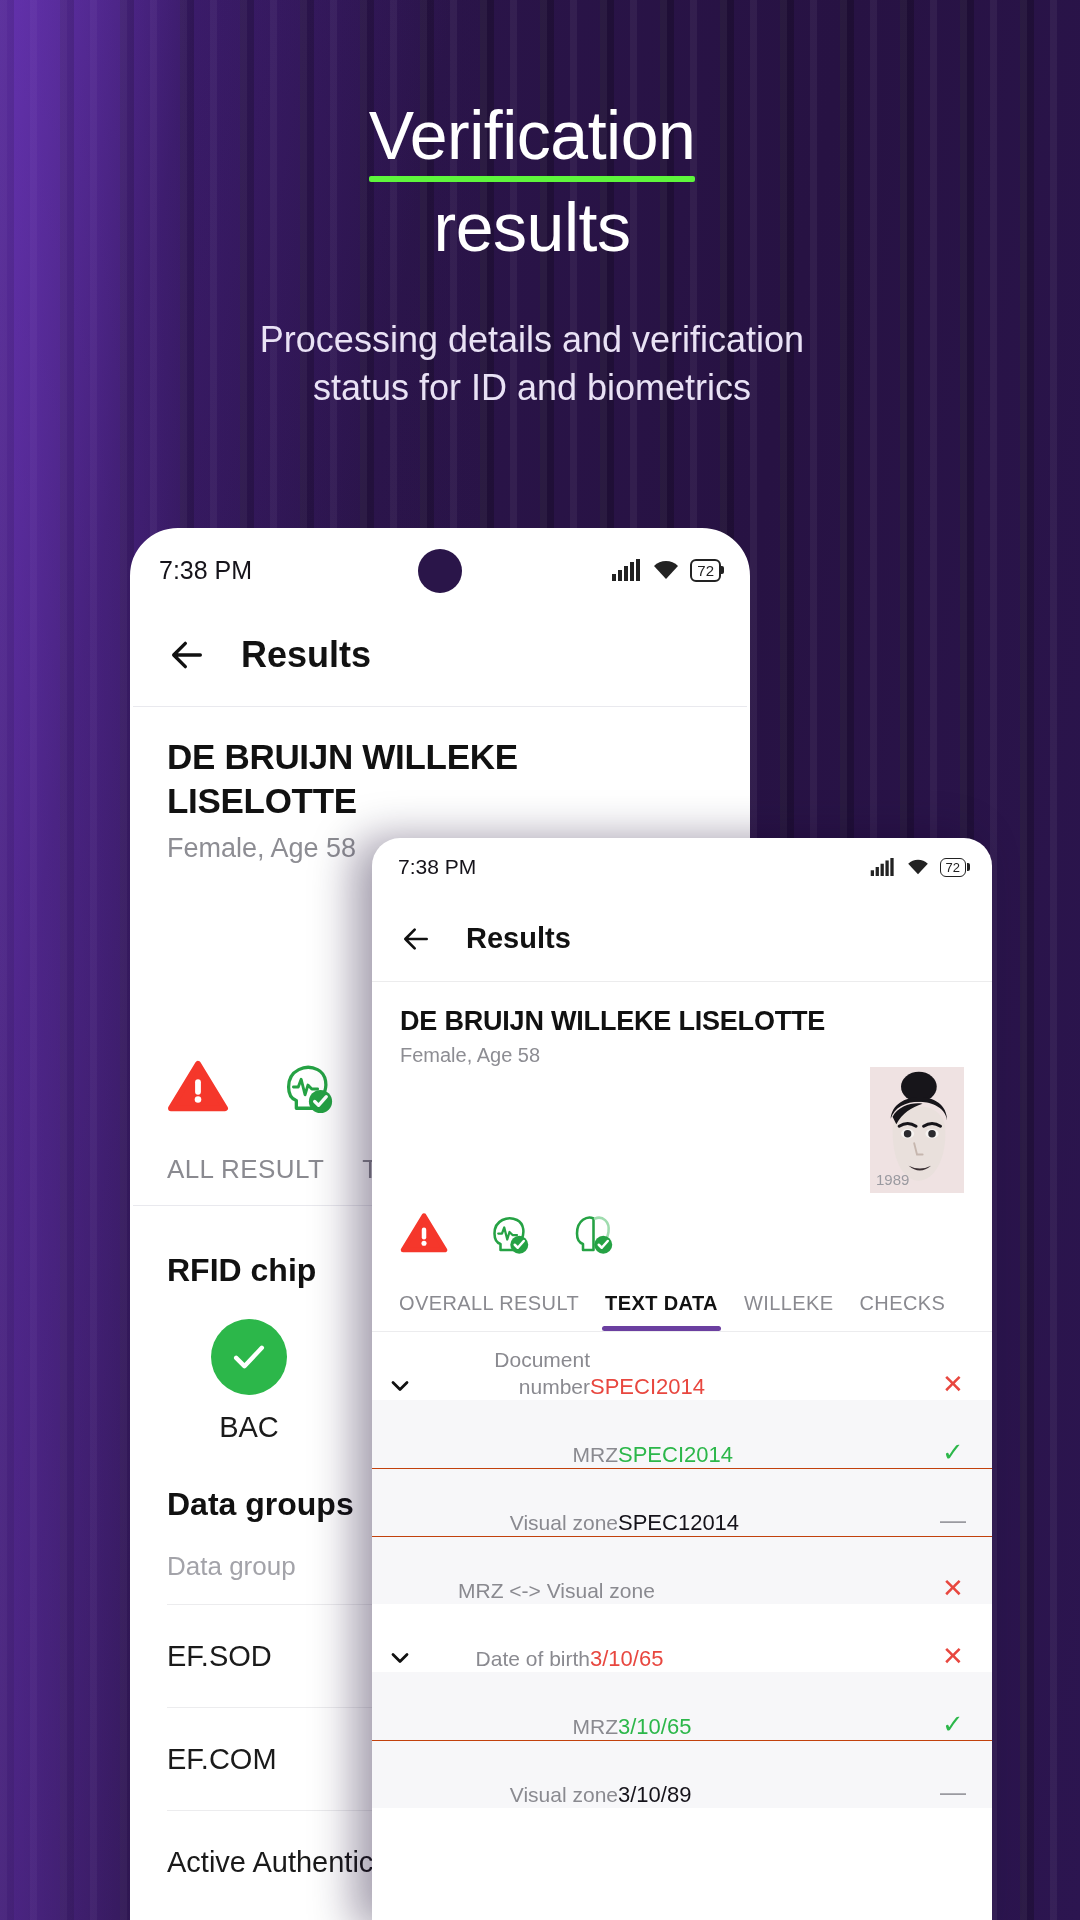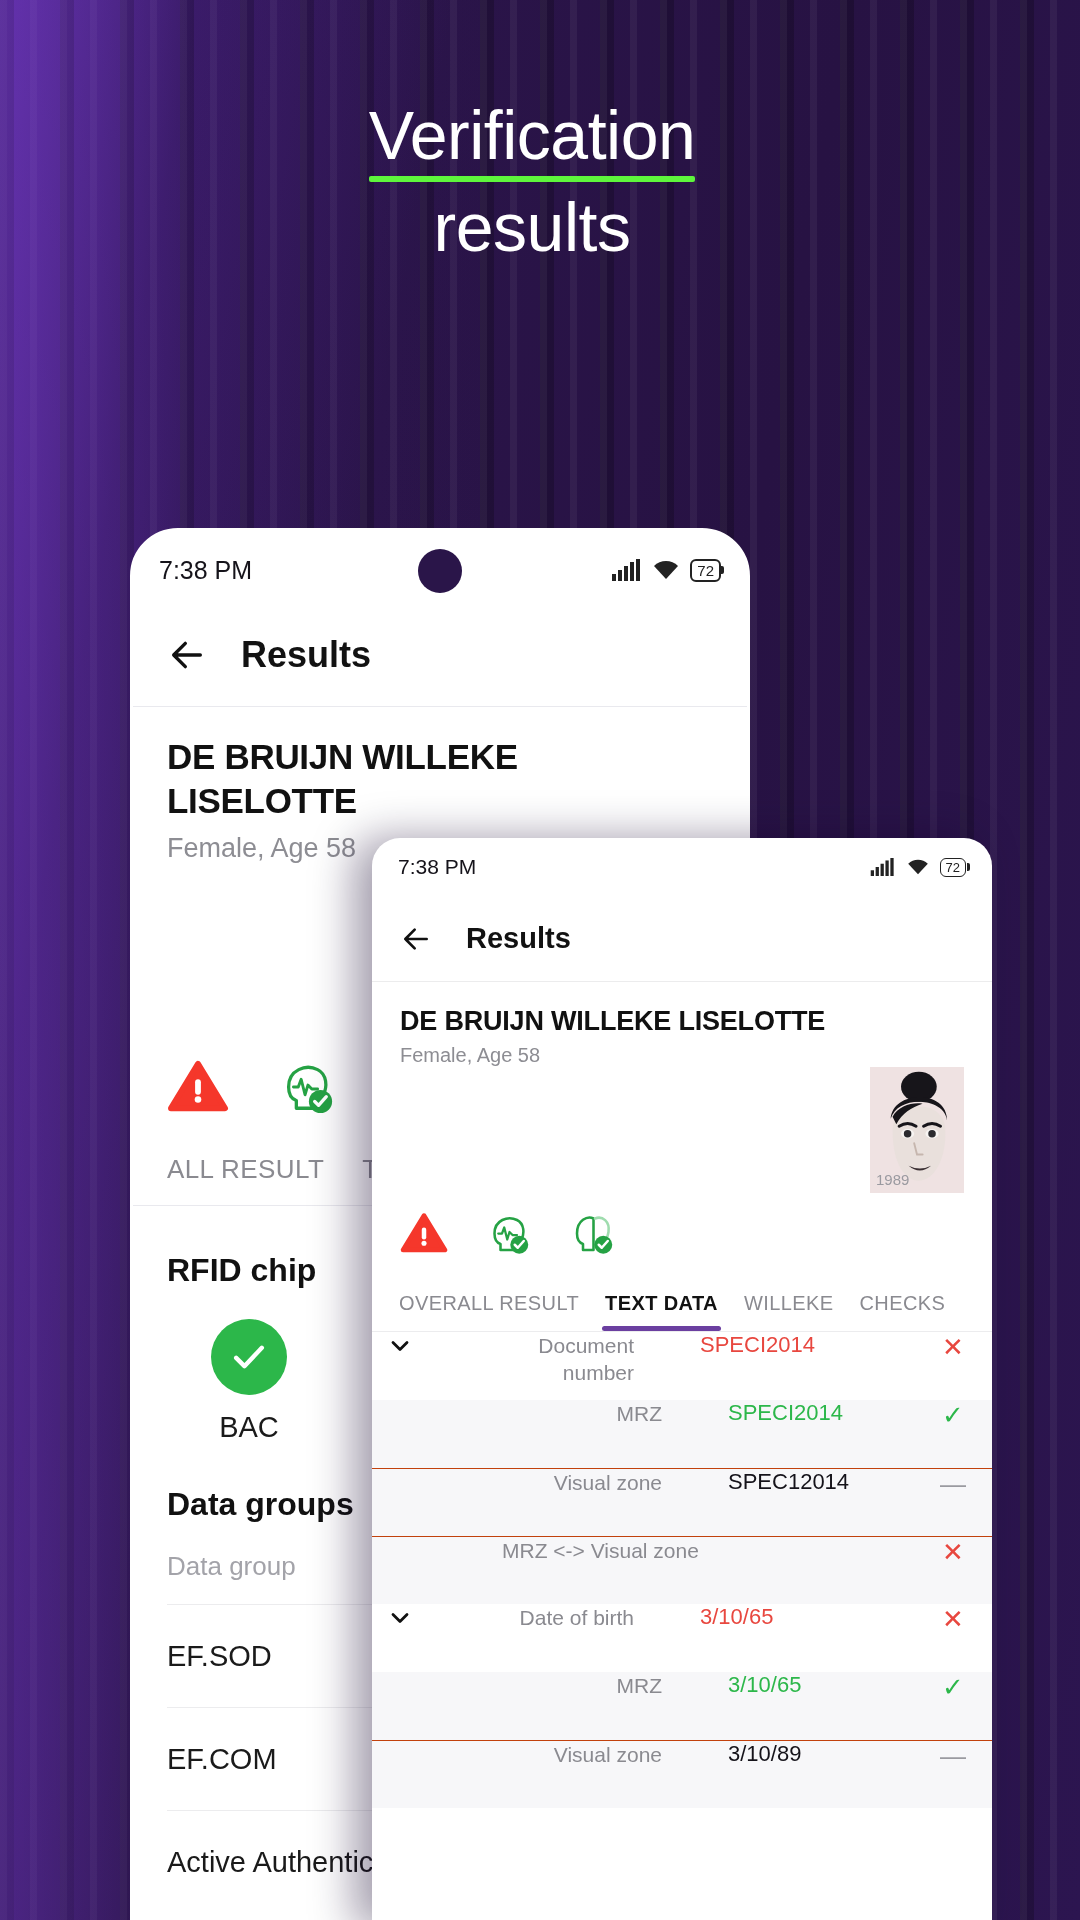--- a/index.html
+++ b/index.html
@@ -191,33 +191,33 @@
   .dg-title { font-size: 32px; font-weight: 700; color: #111; padding-top: 42px; }
   .dg-head { font-size: 26px; color: #a3a3a9; padding: 28px 0 22px 0; }
   .dg-row {
     font-size: 29px; color: #1a1a1a;
     padding: 32px 0; border-top: 1px solid #ececee;
     line-height: 38px;
   }
 
   
   .dt-row {
-    display: flex; align-items: flex-start;
-    min-height: 68px; padding: 0 22px 0 14px; gap: 44px;
+    display: flex; align-items: flex-end;
+    min-height: 68px; padding: 0 22px 0 14px;
   }
   .dt-parent { background: #ffffff; }
   .dt-child { background: #f7f7f9; }
   .dt-sep { border-top: 1px solid #c2410c; }
   .chev { width: 28px; height: 28px; flex: none; margin-right: 8px; }
   .dt-label {
     font-size: 21px; color: #8a8a90; text-align: right;
     width: 168px; flex: none; line-height: 27px;
   }
   .dt-child .dt-label { width: 196px; }
-  .dt-value { font-size: 22px; margin-left: 22px; flex: 1; }
+  .dt-value { font-size: 22px; flex: 1; }
   .v-red { color: #e8473f; }
   .v-green { color: #2cb74a; }
   .v-dark { color: #15131a; }
   .dt-mark { flex: none; width: 34px; text-align: center; font-size: 26px; }
   .m-red { color: #e8473f; }
   .m-green { color: #2cb74a; }
   .m-gray { color: #9a9aa0; }
   .dt-wide-label { width: auto; flex: 1; text-align: left; margin-left: 36px; }
 </style>
 </head>
@@ -226,20 +226,24 @@
 <div class="stage">
   <div class="stripes"></div>
 
   <div class="hero">
     <div class="hero-title">
       <span class="hero-line1">
         <span>Verification</span>
         <span class="hero-underline"></span>
       </span>
       <div>results</div>
+    </div>
+    <div class="hero-sub">
+      <div>Processing details and verification</div>
+      <div>status for ID and biometrics</div>
     </div>
   </div>
 
   <div class="phone phone-back">
 
     <div class="statusbar sb-back">
       <div class="sb-time">7:38 PM</div>
       <div class="punchhole"></div>
       <div class="sb-right">
         <svg width="30" height="22" viewBox="0 0 30 22">

